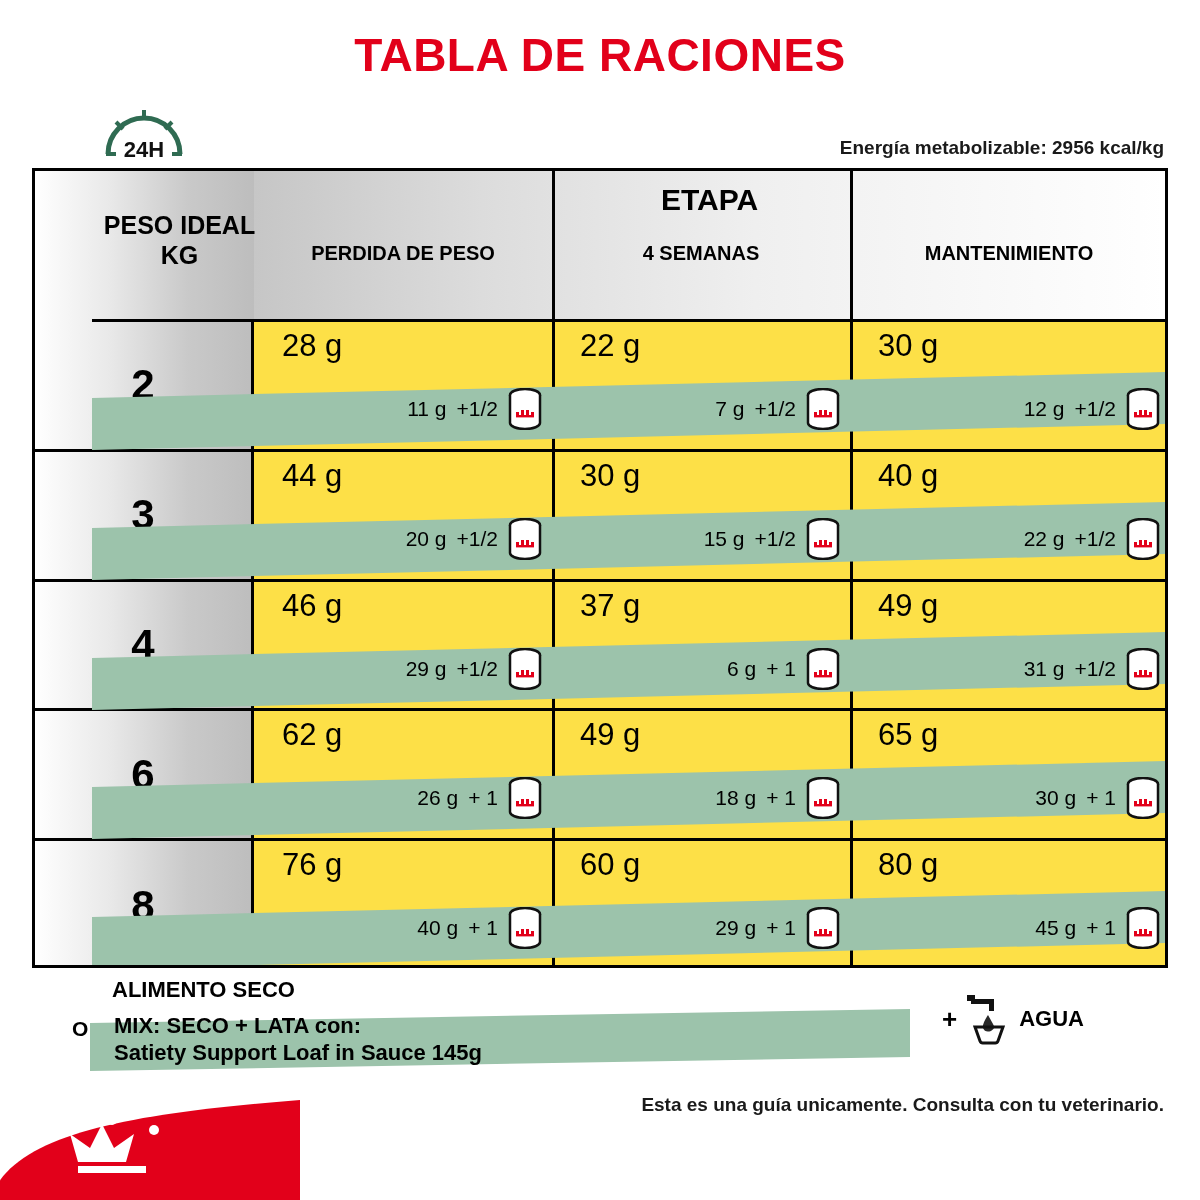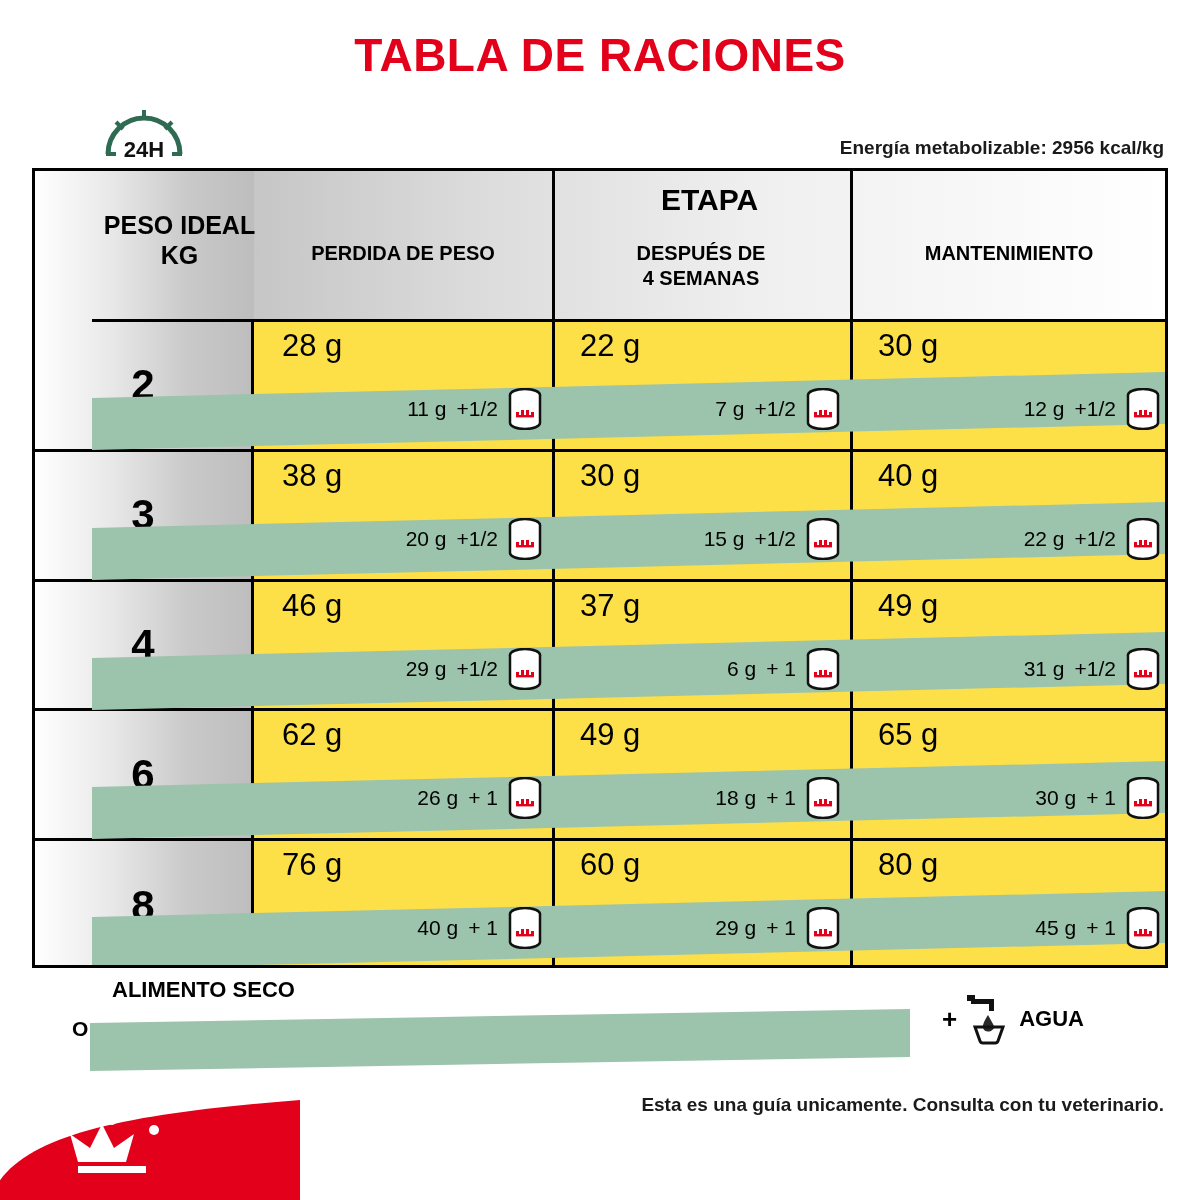--- a/index.html
+++ b/index.html
@@ -331,21 +331,20 @@
 
     <div class="pesoideal">
       <div>PESO IDEAL</div>
       <div>KG</div>
     </div>
 
     <div class="colhead c1">
       <div>PERDIDA DE PESO</div>
     </div>
     <div class="colhead c2">
-      <div>DESPUÉS DE</div>
       <div>4 SEMANAS</div>
     </div>
     <div class="colhead c3">
       <div>MANTENIMIENTO</div>
     </div>
 
     <div class="hline-head"></div>
     <div class="vline v0"></div>
     <div class="vline v1"></div>
     <div class="vline v2"></div>
@@ -423,21 +422,21 @@
         </div>
         <div class="row">
           <div class="weight">3</div>
           <div class="band">
             <svg width="1076" height="78" viewBox="0 0 1076 78" preserveAspectRatio="none">
               <polygon points="0,26 1076,0 1076,52 0,78" fill="#9cc3ab"></polygon>
             </svg>
           </div>
           <div class="cells">
             <div class="cellcol c1">
-              <div class="dryline">38 g</div>
+              <div class="dryline">44 g</div>
               <div class="wetline">
                 <span class="amt">20 g</span>
                 <span class="plus">+1/2</span>
                 <span class="can">
                   <svg width="34" height="42" viewBox="0 0 34 42">
                     <ellipse cx="17" cy="7" rx="15" ry="6" fill="#ffffff" stroke="#111" stroke-width="2.5"></ellipse>
                     <path d="M2 7 v28 a15 6 0 0 0 30 0 v-28" fill="#ffffff" stroke="#111" stroke-width="2.5"></path>
                     <g fill="#e2001a">
                       <rect x="8" y="27" width="18" height="2.4"></rect>
                       <rect x="8" y="24" width="3" height="3"></rect>
@@ -705,20 +704,24 @@
   </div>
 
   <div class="legend">
     <div class="legend-band">
       <svg width="820" height="62" viewBox="0 0 820 62" preserveAspectRatio="none">
         <polygon points="0,14 820,0 820,48 0,62" fill="#9cc3ab"></polygon>
       </svg>
     </div>
     <div class="legend-dry">ALIMENTO SECO</div>
     <div class="legend-o">O</div>
+    <div class="legend-mix">
+      <div>MIX: SECO + LATA con:</div>
+      <div class="sub">Satiety Support Loaf in Sauce 145g</div>
+    </div>
 
     <div class="water">
       <span class="wplus">+</span>
       <span class="wicon">
         <svg width="46" height="52" viewBox="0 0 46 52">
           <rect x="6" y="6" width="20" height="5" fill="#111"></rect>
           <rect x="24" y="6" width="5" height="12" fill="#111"></rect>
           <rect x="2" y="2" width="8" height="6" fill="#111"></rect>
           <path d="M23 22 l5 9 q3 5 -2 7 q-6 2 -8 -3 q-1 -4 5 -13z" fill="#111" opacity="0.9"></path>
           <path d="M10 34 h28 l-5 14 a3 3 0 0 1 -3 2 h-12 a3 3 0 0 1 -3 -2z" fill="none" stroke="#111" stroke-width="3"></path>

